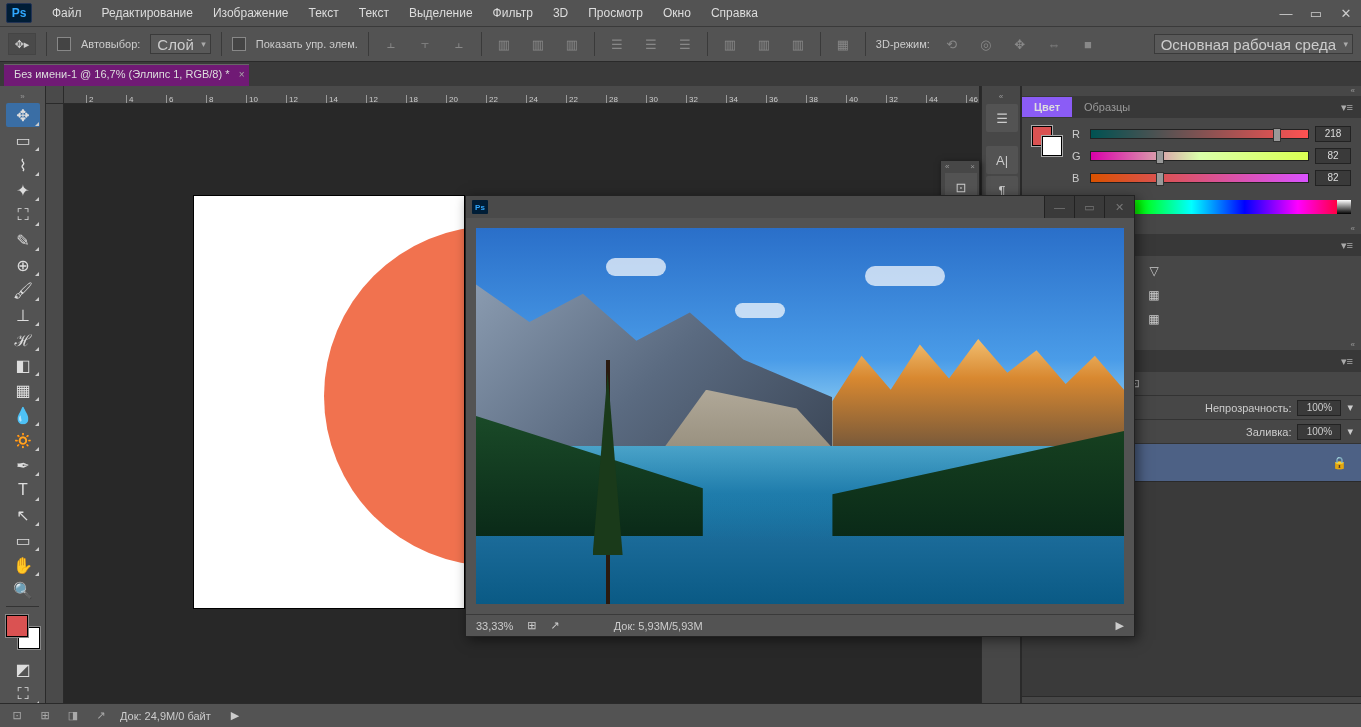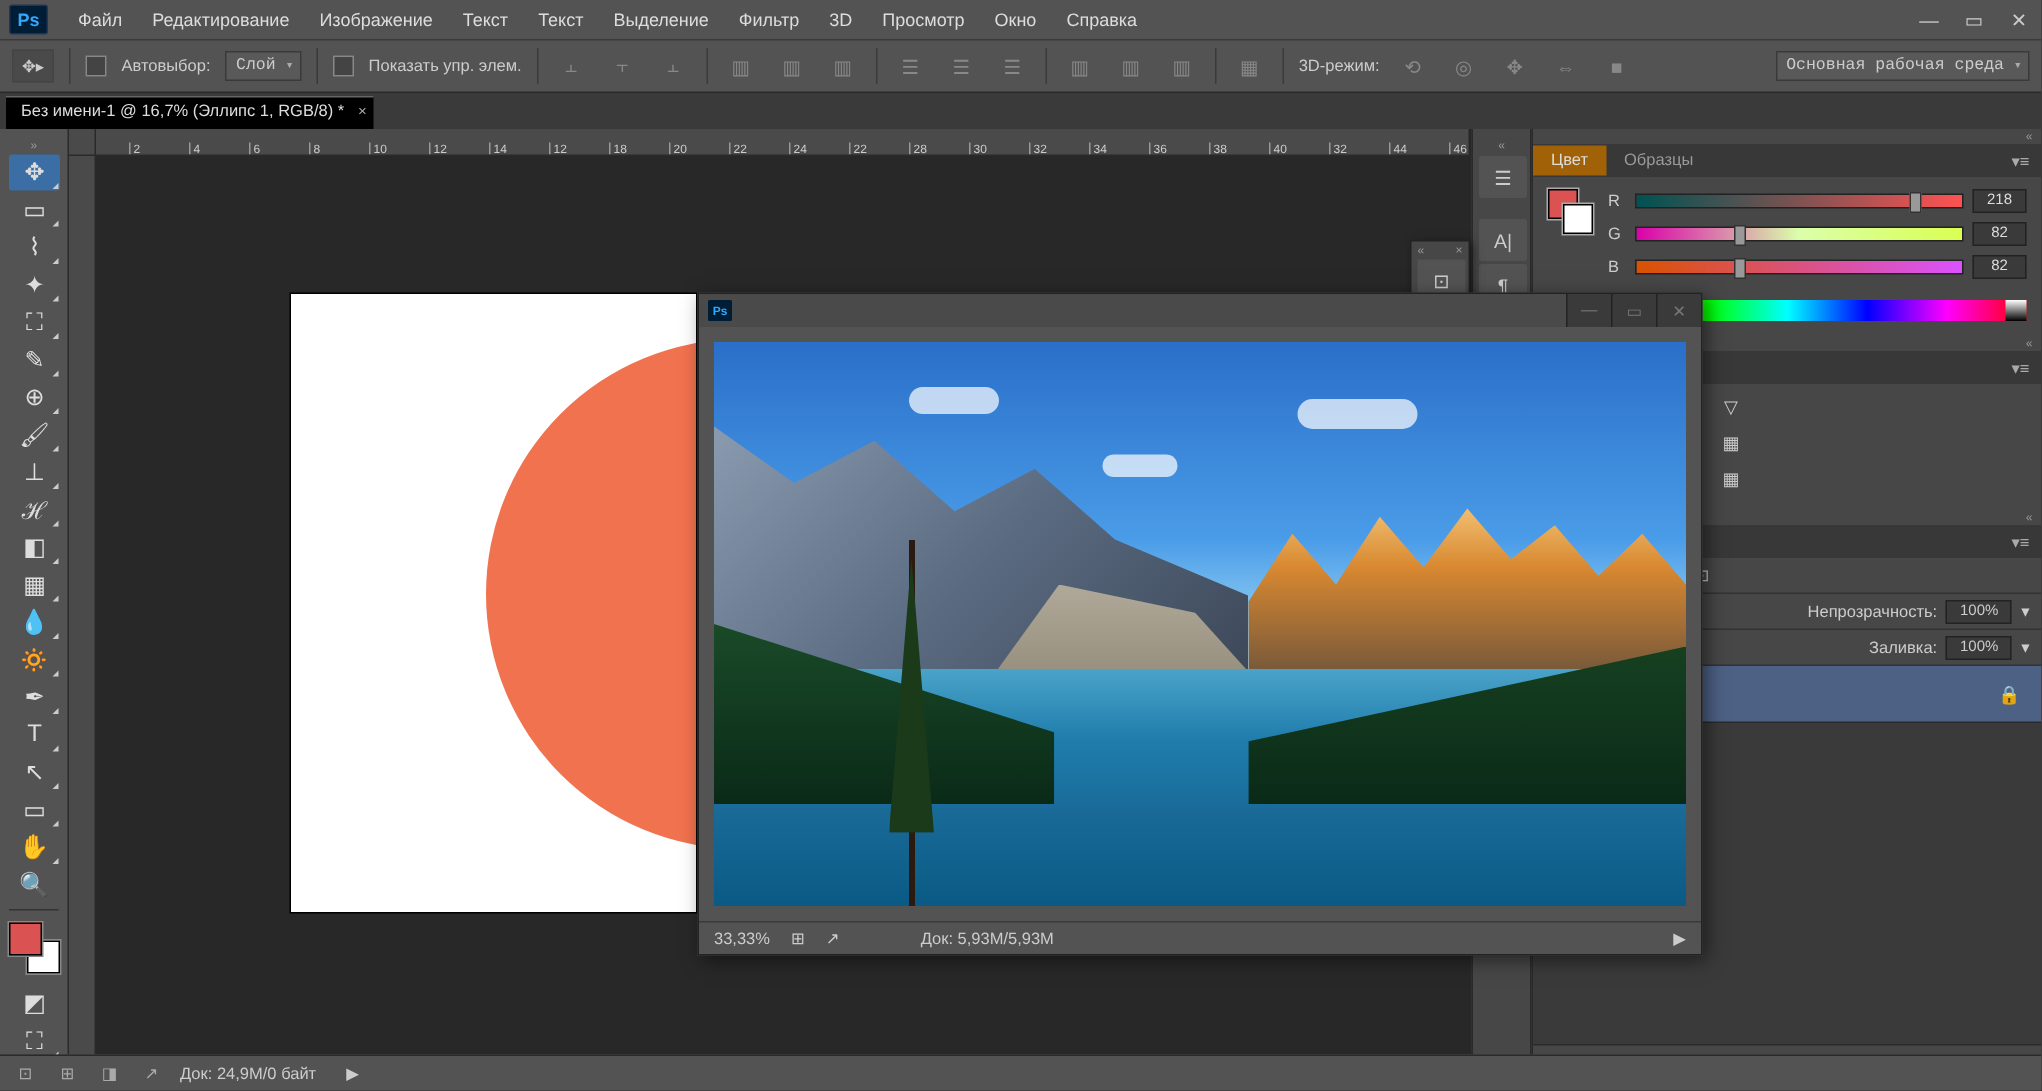--- a/index.html
+++ b/index.html
@@ -9,28 +9,28 @@
 .menubar { height:26px; background:#535353; display:flex; align-items:center; padding-left:6px; color:#ddd; font-size:12px; }
 .ps-logo { width:26px; height:20px; background:#001d36; color:#30a8ff; font-weight:bold; font-size:12px; display:flex; align-items:center; justify-content:center; border-radius:2px; margin-right:10px; border:1px solid #235; }
 .menubar .menuitem { padding:4px 10px; cursor:default; }
 .window-controls { position:absolute; right:0; top:0; display:flex; }
 .window-controls div { width:30px; height:26px; display:flex; align-items:center; justify-content:center; color:#ccc; font-size:13px; }
 
 
 .optionsbar { height:36px; background:#535353; border-top:1px solid #3a3a3a; border-bottom:1px solid #2a2a2a; display:flex; align-items:center; padding:0 8px; gap:10px; color:#ccc; font-size:11px; }
 .tool-icon-box { width:28px; height:22px; display:flex; align-items:center; justify-content:center; border:1px solid #444; background:#4a4a4a; }
 .checkbox-box { width:14px; height:14px; border:1px solid #888; background:#444; display:inline-block; vertical-align:middle; }
-.dropdown { height:20px; background:#595959; border:1px solid #3a3a3a; padding:2px 16px 2px 6px; position:relative; color:#ccc; font-size:11px; display:flex; align-items:center;font-family:Liberation Mono, monospace; }
+.dropdown { height:20px; background:#595959; border:1px solid #3a3a3a; padding:2px 16px 2px 6px; position:relative; color:#ccc; font-size:15px; display:flex; align-items:center; }
 .dropdown::after { content:"▾"; position:absolute; right:4px; font-size:9px; color:#aaa; }
 .sep { width:1px; height:24px; background:#3a3a3a; }
 .icon-btn { width:24px; height:22px; display:flex; align-items:center; justify-content:center; color:#888; font-size:13px; }
 
 
 .doctab-bar { height:24px; background:#3a3a3a; display:flex; align-items:flex-end; padding-left:4px; }
-.doctab { height:22px; background:#000000; padding:3px 20px 3px 10px; color:#ddd; font-size:11px; position:relative; border-top:1px solid #666; }
+.doctab { height:22px; background:#701a75; padding:3px 20px 3px 10px; color:#ddd; font-size:11px; position:relative; border-top:1px solid #666; }
 .doctab .close { position:absolute; right:5px; top:4px; font-size:10px; color:#aaa; }
 
 
 .main-area { position:absolute; top:86px; left:0; right:0; bottom:24px; background:#282828; }
 
 
 .toolbar { position:absolute; left:0; top:0; width:46px; bottom:0; background:#535353; border-right:1px solid #2a2a2a; padding-top:6px; }
 .toolbar .expand-grip { width:100%; height:10px; display:flex; justify-content:center; color:#999; font-size:8px; }
 .tool { width:34px; height:24px; margin:1px 6px; display:flex; align-items:center; justify-content:center; color:#ddd; position:relative; border-radius:2px; }
 .tool.active { background:#3a6ea5; }
@@ -52,21 +52,21 @@
 
 .dock-col { position:absolute; right:340px; top:0; width:40px; bottom:0; background:#474747; border-left:1px solid #2a2a2a; border-right:1px solid #2a2a2a; padding-top:6px; }
 .dock-col .btn { width:32px; height:28px; margin:2px 4px; background:#535353; display:flex; align-items:center; justify-content:center; color:#ccc; font-size:13px; border-radius:2px; }
 .dock-expand { width:100%; height:10px; text-align:center; font-size:8px; color:#999; }
 
 
 .right-panels { position:absolute; right:0; top:0; width:340px; bottom:0; background:#474747; border-left:1px solid #2a2a2a; }
 .panel-grip { height:10px; text-align:right; color:#999; font-size:8px; padding-right:6px; }
 .panel-tabs { height:22px; background:#383838; display:flex; align-items:center; }
 .panel-tab { padding:4px 12px; color:#999; font-size:11px; }
-.panel-tab.active { background:#a16207; color:#ddd; }
+.panel-tab.active { background:#8b5cf6; color:#ddd;font-weight:bold; }
 .panel-menu { margin-left:auto; padding:0 8px; color:#aaa; font-size:11px; }
 
 .color-panel { padding:8px 10px; display:flex; gap:10px; }
 .color-swatch-pair { position:relative; width:30px; height:30px; }
 .color-swatch-pair .fg { position:absolute; width:20px; height:20px; background:#da5252; border:1px solid #000; box-shadow:0 0 0 1px #aaa; }
 .color-swatch-pair .bg { position:absolute; width:20px; height:20px; background:#fff; border:1px solid #000; right:0; bottom:0; box-shadow:0 0 0 1px #aaa; }
 .rgb-sliders { flex:1; display:flex; flex-direction:column; gap:6px; }
 .rgb-row { display:flex; align-items:center; gap:6px; font-size:11px; color:#ccc; }
 .rgb-row label { width:12px; }
 .slider { flex:1; height:10px; position:relative; border:1px solid #222; }

